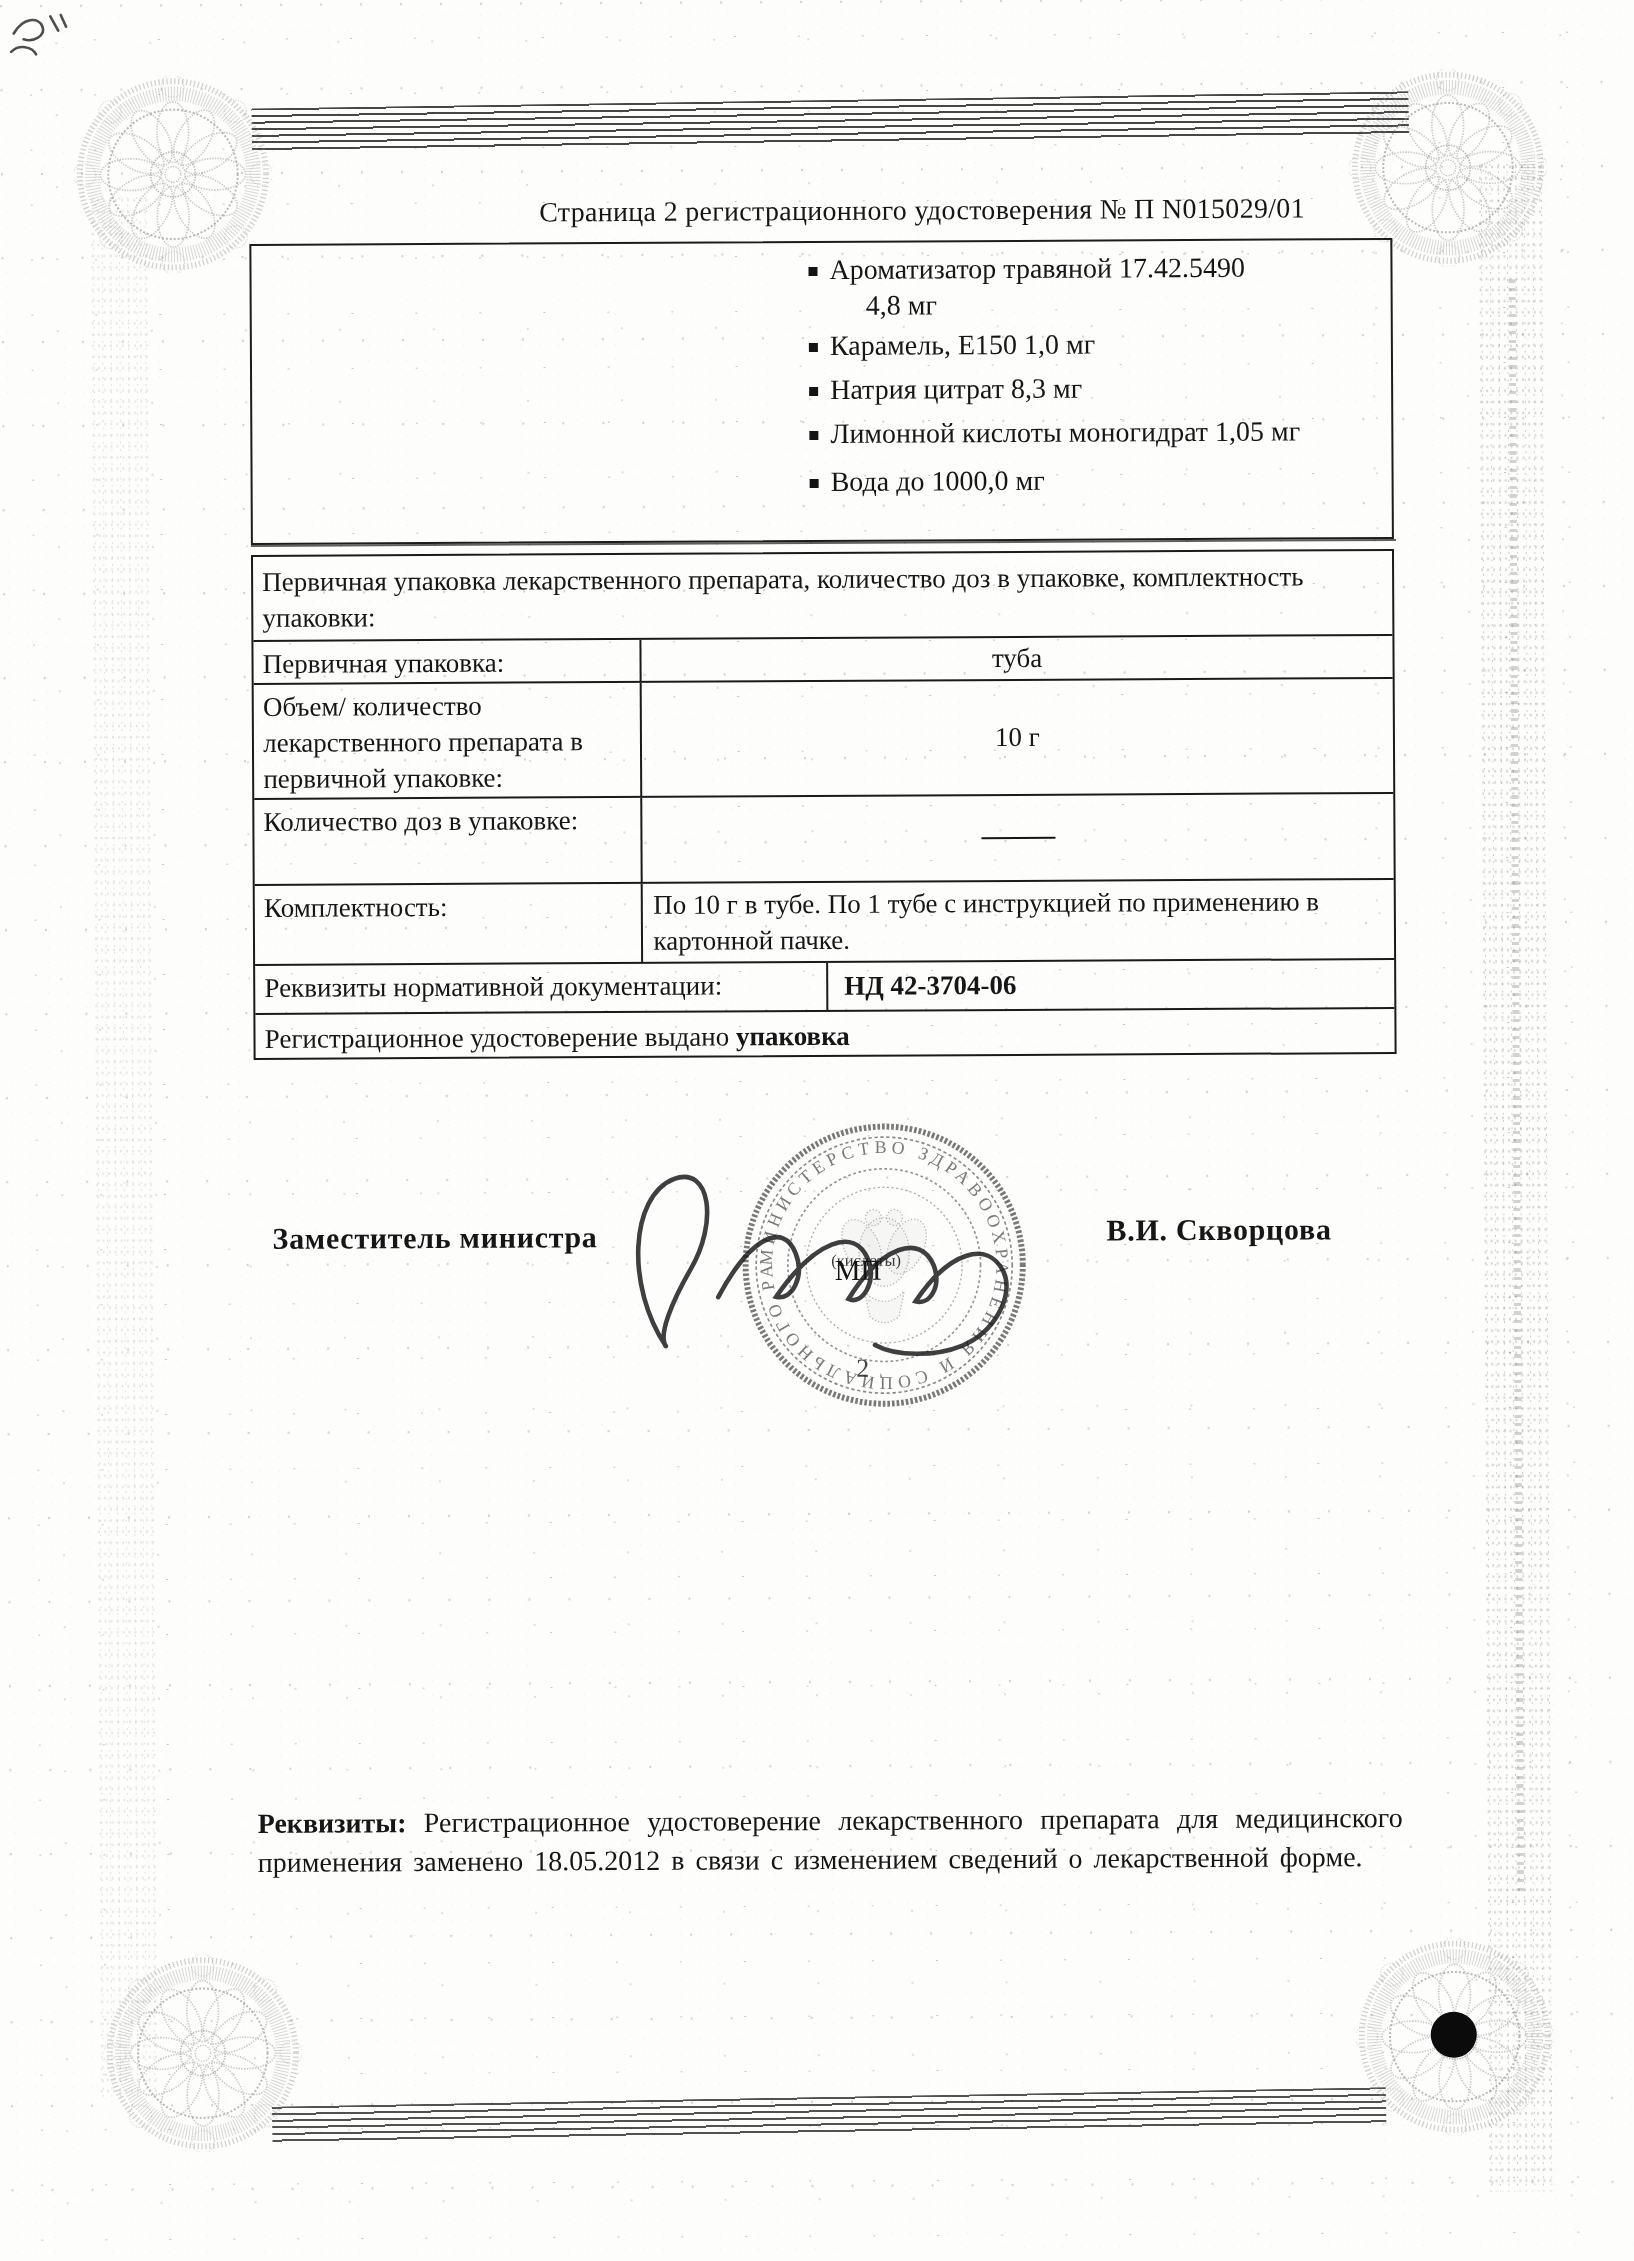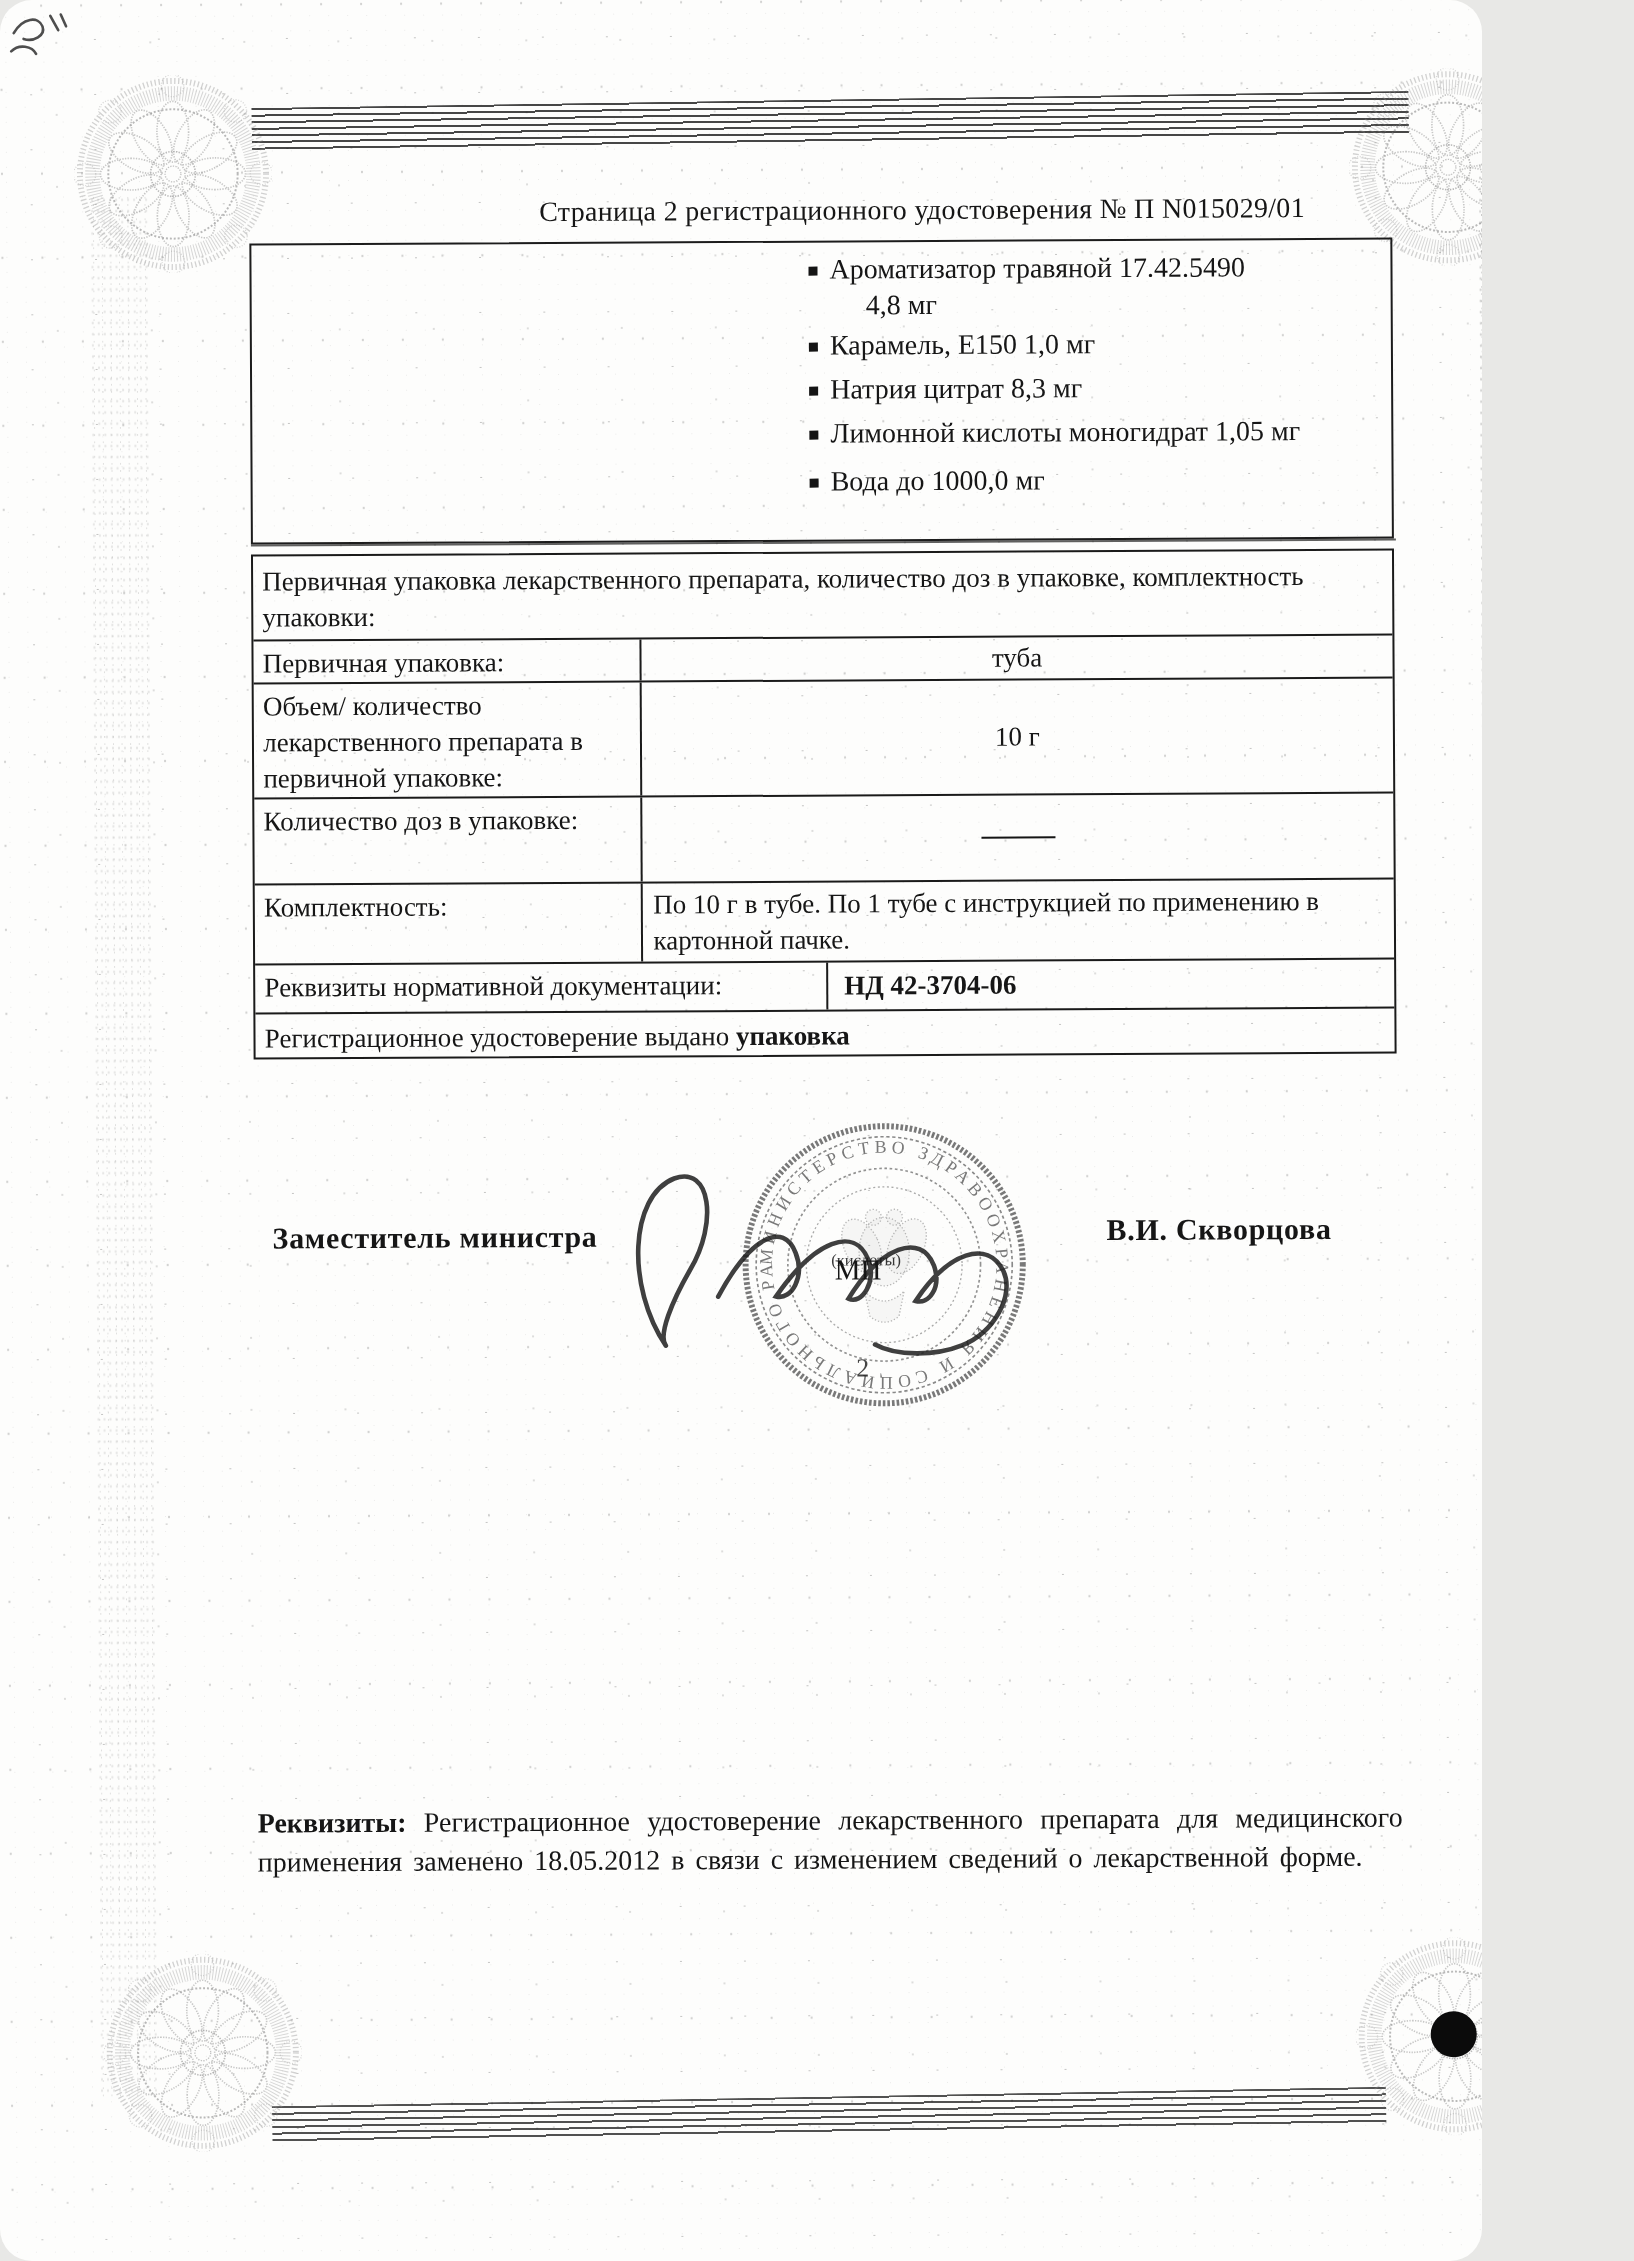--- a/index.html
+++ b/index.html
@@ -1,20 +1,19 @@
 <!DOCTYPE html>
 <html style="font-size:10.5px"><head>
 <meta charset="utf-8">
 <style>
   html,body{margin:0;padding:0;background:#e8e8e6;}
   .page{
-    position:relative;width:1482px;height:2261px;background:#fdfdfc;
+    position:relative;width:1634px;height:2261px;background:#fdfdfc;
     font-family:"Liberation Serif","DejaVu Serif",serif;color:#161616;
     overflow:hidden;
-    border-radius:32px;
   }
   .scan{position:absolute;inset:0;transform:rotate(-0.3deg);}
   
   .noise{position:absolute;inset:0;pointer-events:none;
     background-image:
       radial-gradient(rgba(0,0,0,.30) 0.7px, transparent 0.9px),
       radial-gradient(rgba(0,0,0,.22) 0.7px, transparent 0.9px),
       radial-gradient(rgba(0,0,0,.18) 0.8px, transparent 1.1px),
       radial-gradient(rgba(0,0,0,.10) 0.5px, transparent 0.7px);
     background-size:64px 55px,40px 84px,94px 72px,19px 15px;

